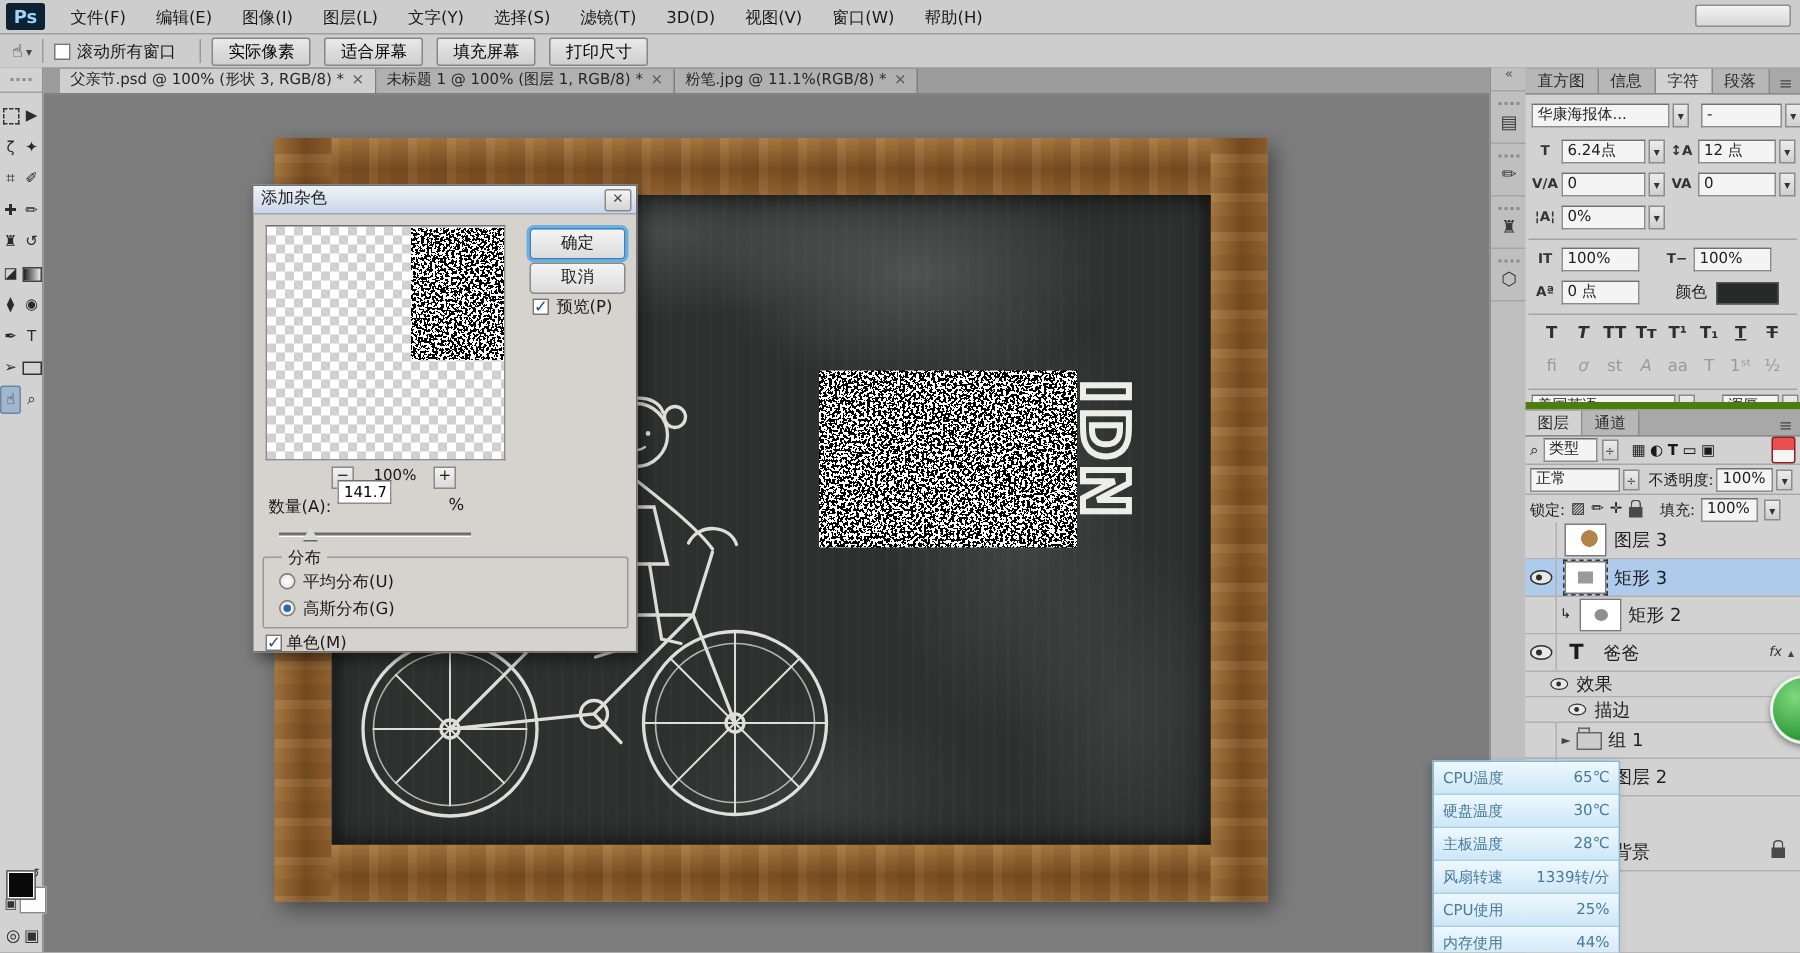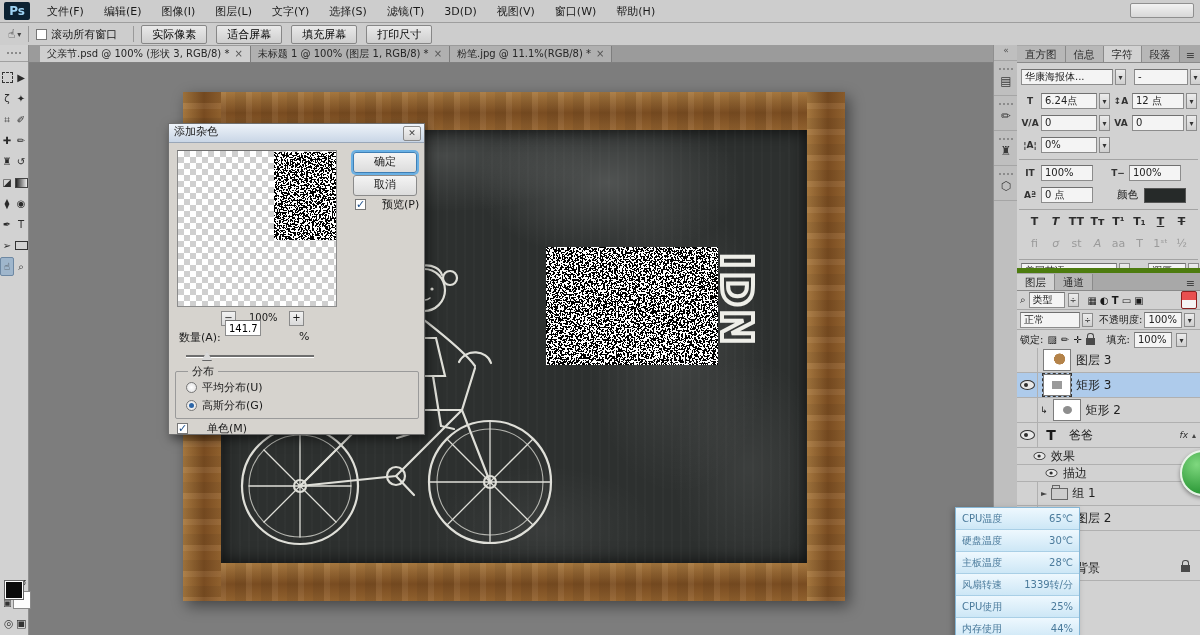--- a/index.html
+++ b/index.html
@@ -311,28 +311,28 @@
       <div class="row" style="position:absolute;left:10px;top:8px;gap:5px">
         <span class="radio"></span>
         <span>平均分布(U)</span>
       </div>
       <div class="row" style="position:absolute;left:10px;top:26px;gap:5px">
         <span class="radio sel"></span>
         <span>高斯分布(G)</span>
       </div>
     </div>
 
-    <div class="row abs" style="left:8px;top:297px;gap:19px">
+    <div class="row abs" style="left:8px;top:297px;gap:3px">
       <span class="cb on"></span>
       <span>单色(M)</span>
     </div>
 
     <div class="dlgbtn focus" style="left:184px;top:28px">确定</div>
     <div class="dlgbtn" style="left:184px;top:51px">取消</div>
-    <div class="row abs" style="left:186px;top:73px;gap:16px">
+    <div class="row abs" style="left:186px;top:73px;gap:5px">
       <span class="cb on"></span>
       <span>预览(P)</span>
     </div>
   </div>
 
   <div class="abs dockstrip">
     <div style="height:15px;border-bottom:1px solid #a5a5a5;text-align:center;font-size:9px;color:#555">«</div>
     <div class="dockic">
         <span class="grip"></span>
         <span>▤</span>

